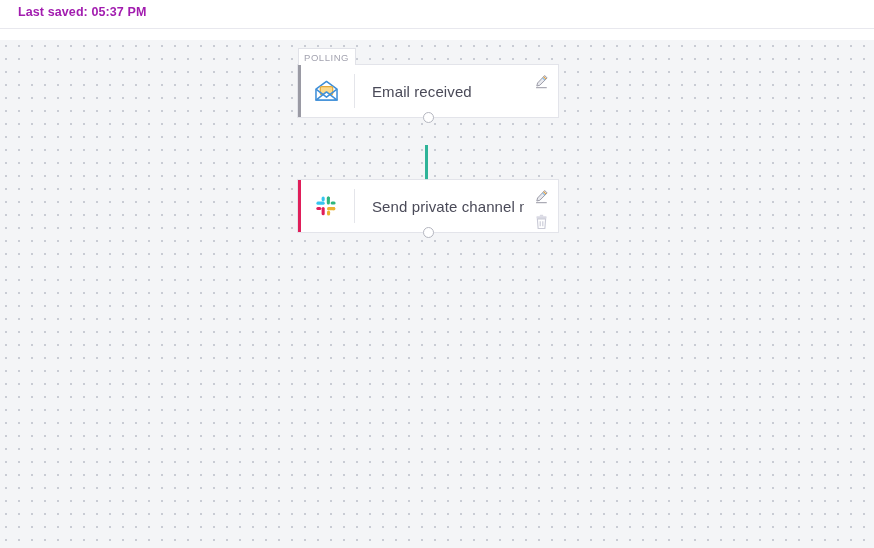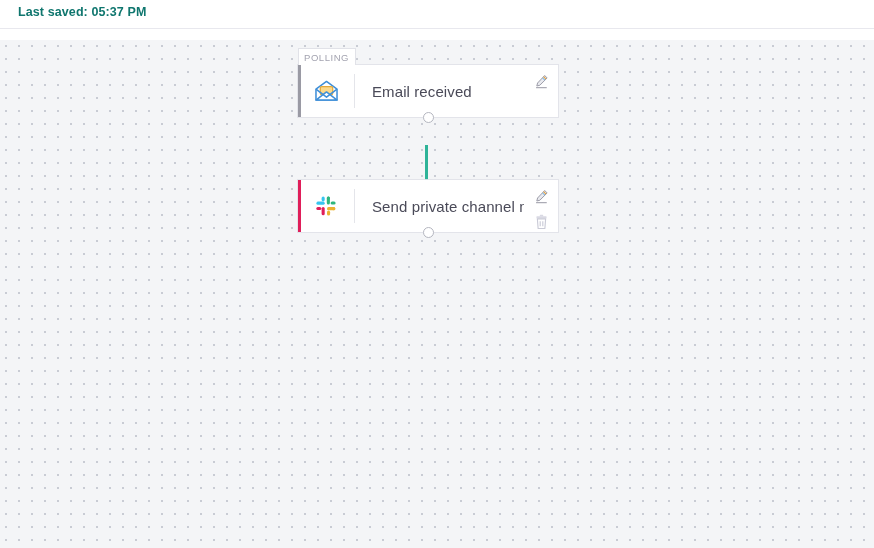--- a/index.html
+++ b/index.html
@@ -29,21 +29,21 @@
     background: #ffffff;
     border-bottom: 1px solid #e8e8ee;
     box-sizing: border-box;
   }
   .topbar-text {
     position: absolute;
     left: 18px;
     top: 5px;
     font-size: 12.5px;
     font-weight: bold;
-    color: #0f766e;
+    color: #a21caf;
     letter-spacing: .1px;
     white-space: nowrap;
   }
 
   
   .canvas {
     position: absolute;
     left: 0;
     top: 40px;
     width: 874px;

